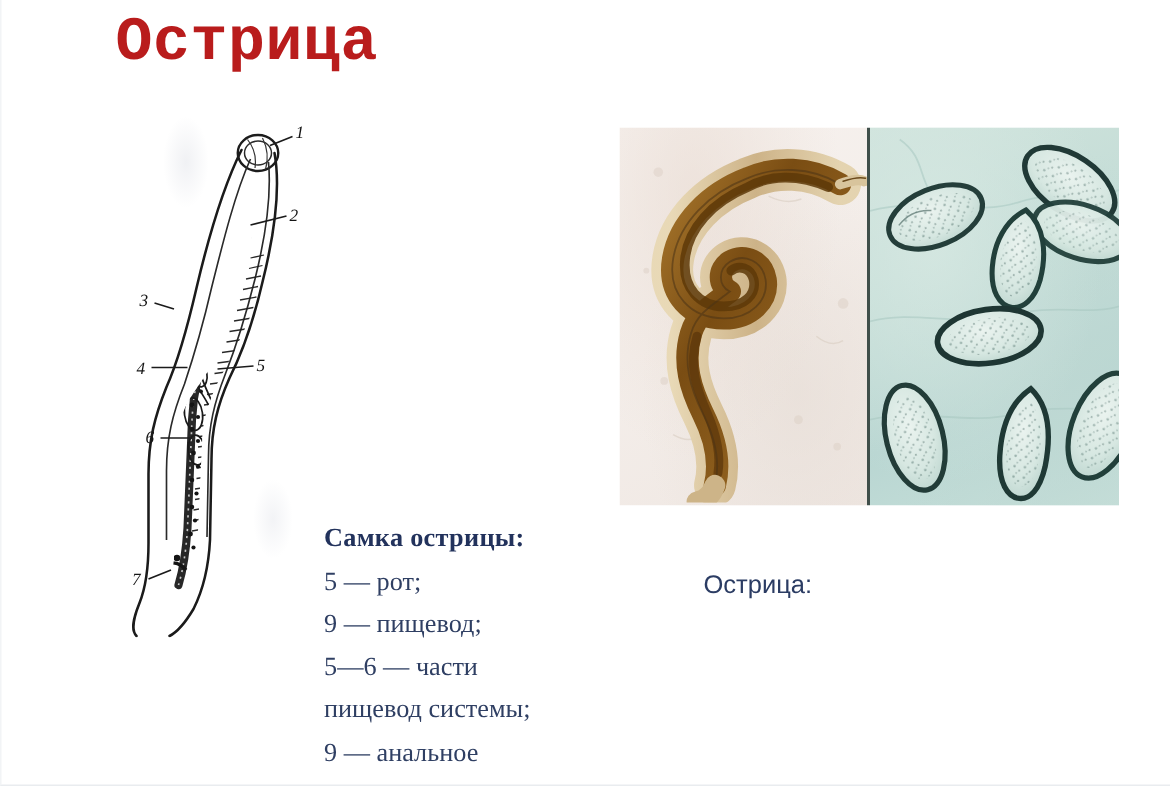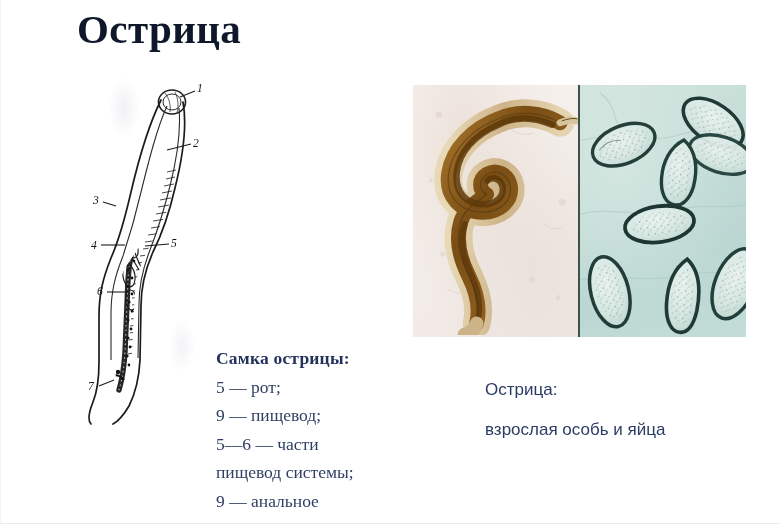--- a/index.html
+++ b/index.html
@@ -24,25 +24,25 @@
     border-bottom: 1px solid #e9ecef;
     border-left: 1px solid #f2f4f6;
     box-sizing: border-box;
   }
 
   
   .slide-title {
     position: absolute;
     left: 76px;
     top: 6px;
-    font-family: Liberation Serif, serif;
+    font-family: Liberation Mono, monospace;
     font-size: 41px;
     font-weight: bold;
     letter-spacing: 0.4px;
-    color: #0f172a;
+    color: #b91c1c;
     line-height: 1.15;
     white-space: nowrap;
   }
 
   
   .diagram-wrap {
     position: absolute;
     left: 82px;
     top: 80px;
     width: 160px;
@@ -116,21 +116,21 @@
     background:
       radial-gradient(ellipse at 25% 30%, rgba(214,232,226,0.85), rgba(0,0,0,0) 65%),
       radial-gradient(ellipse at 75% 72%, rgba(190,216,211,0.8), rgba(0,0,0,0) 66%),
       linear-gradient(160deg, #cfe3dc 0%, #c3dcd6 40%, #b9d6d2 70%, #c7e0da 100%);
   }
   .photo-half svg { position: absolute; inset: 0; display: block; }
 
   
   .photo-caption {
     position: absolute;
-    left: 484px;
+    left: 468px;
     top: 370px;
     width: 270px;
     font-family: "Liberation Sans", sans-serif;
     font-size: 17px;
     line-height: 40px;
     color: #2b3c63;
   }
   .photo-caption div { white-space: nowrap; }
 </style>
 </head>
@@ -416,16 +416,15 @@
         <g transform="translate(156,200) rotate(22)">
           <ellipse rx="20" ry="37" fill="url(#eggFill)" stroke="#22403b" stroke-width="3.5"></ellipse>
           <ellipse rx="14" ry="30" fill="url(#granules)" opacity="0.8"></ellipse>
         </g>
       </svg>
     </div>
   </div>
 
   <div class="photo-caption">
     <div>Острица:</div>
-    <div>взрослая особь и яйца</div>
   </div>
 
 </div>
 
 </body></html>

